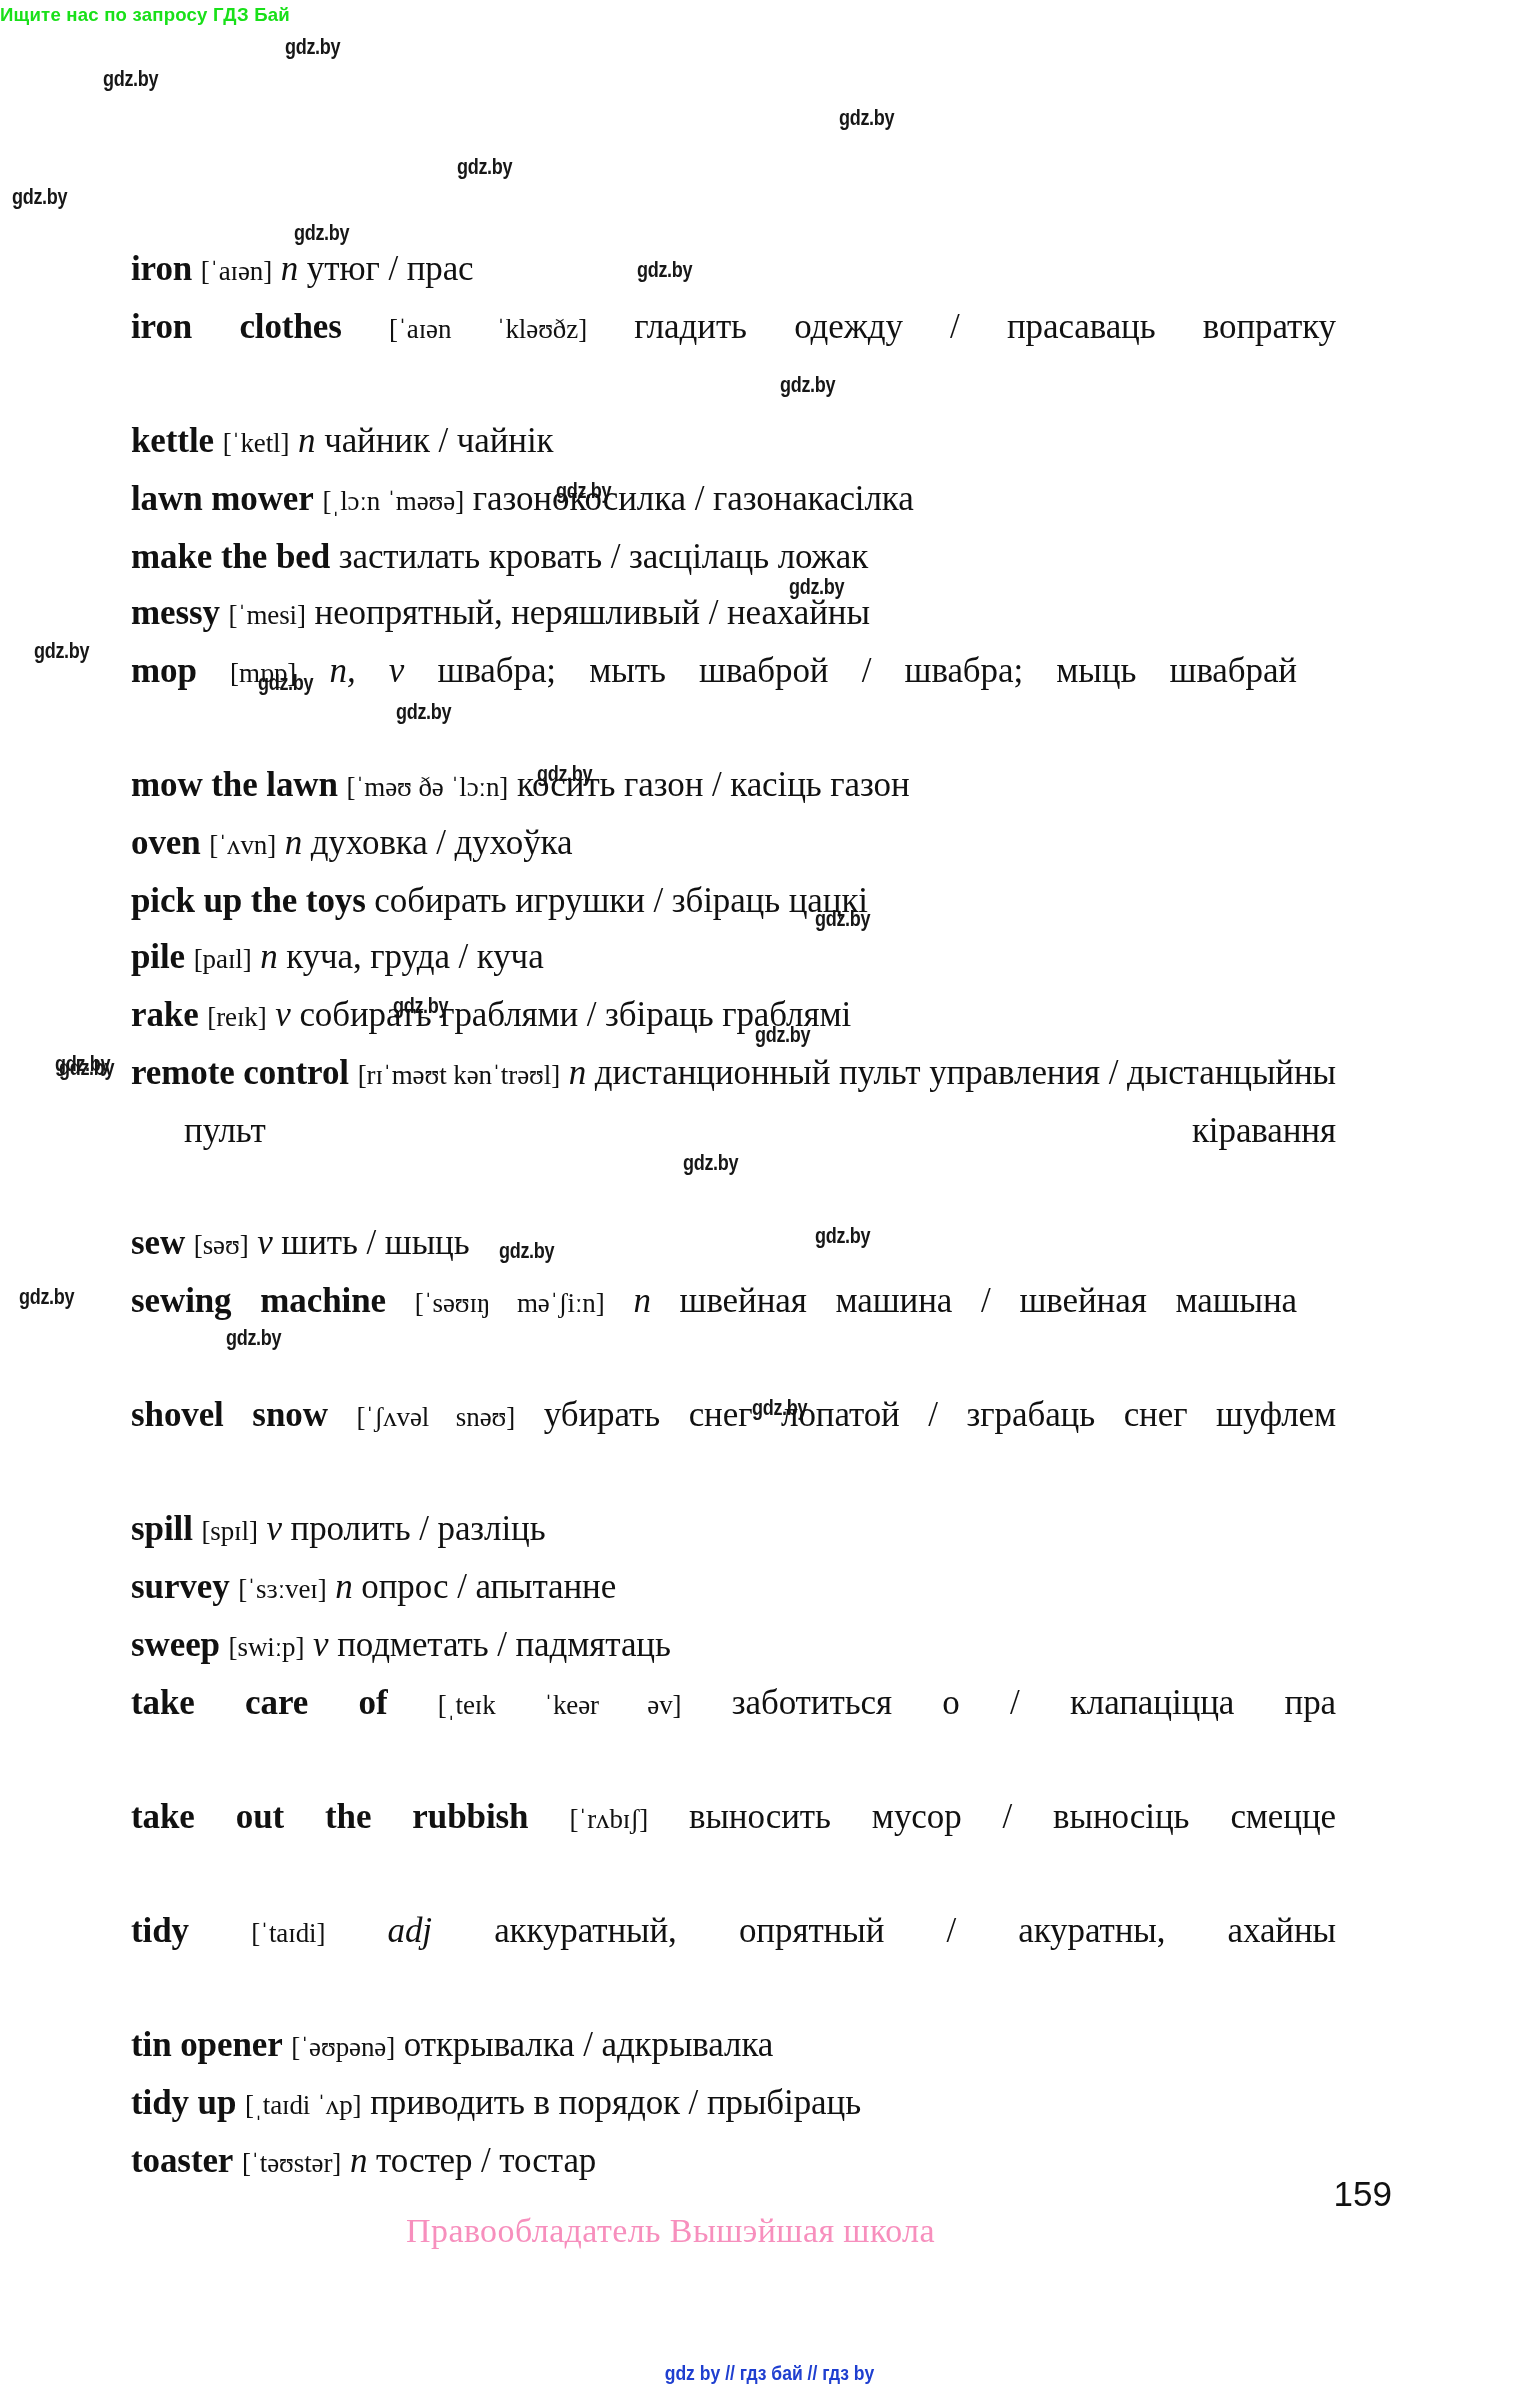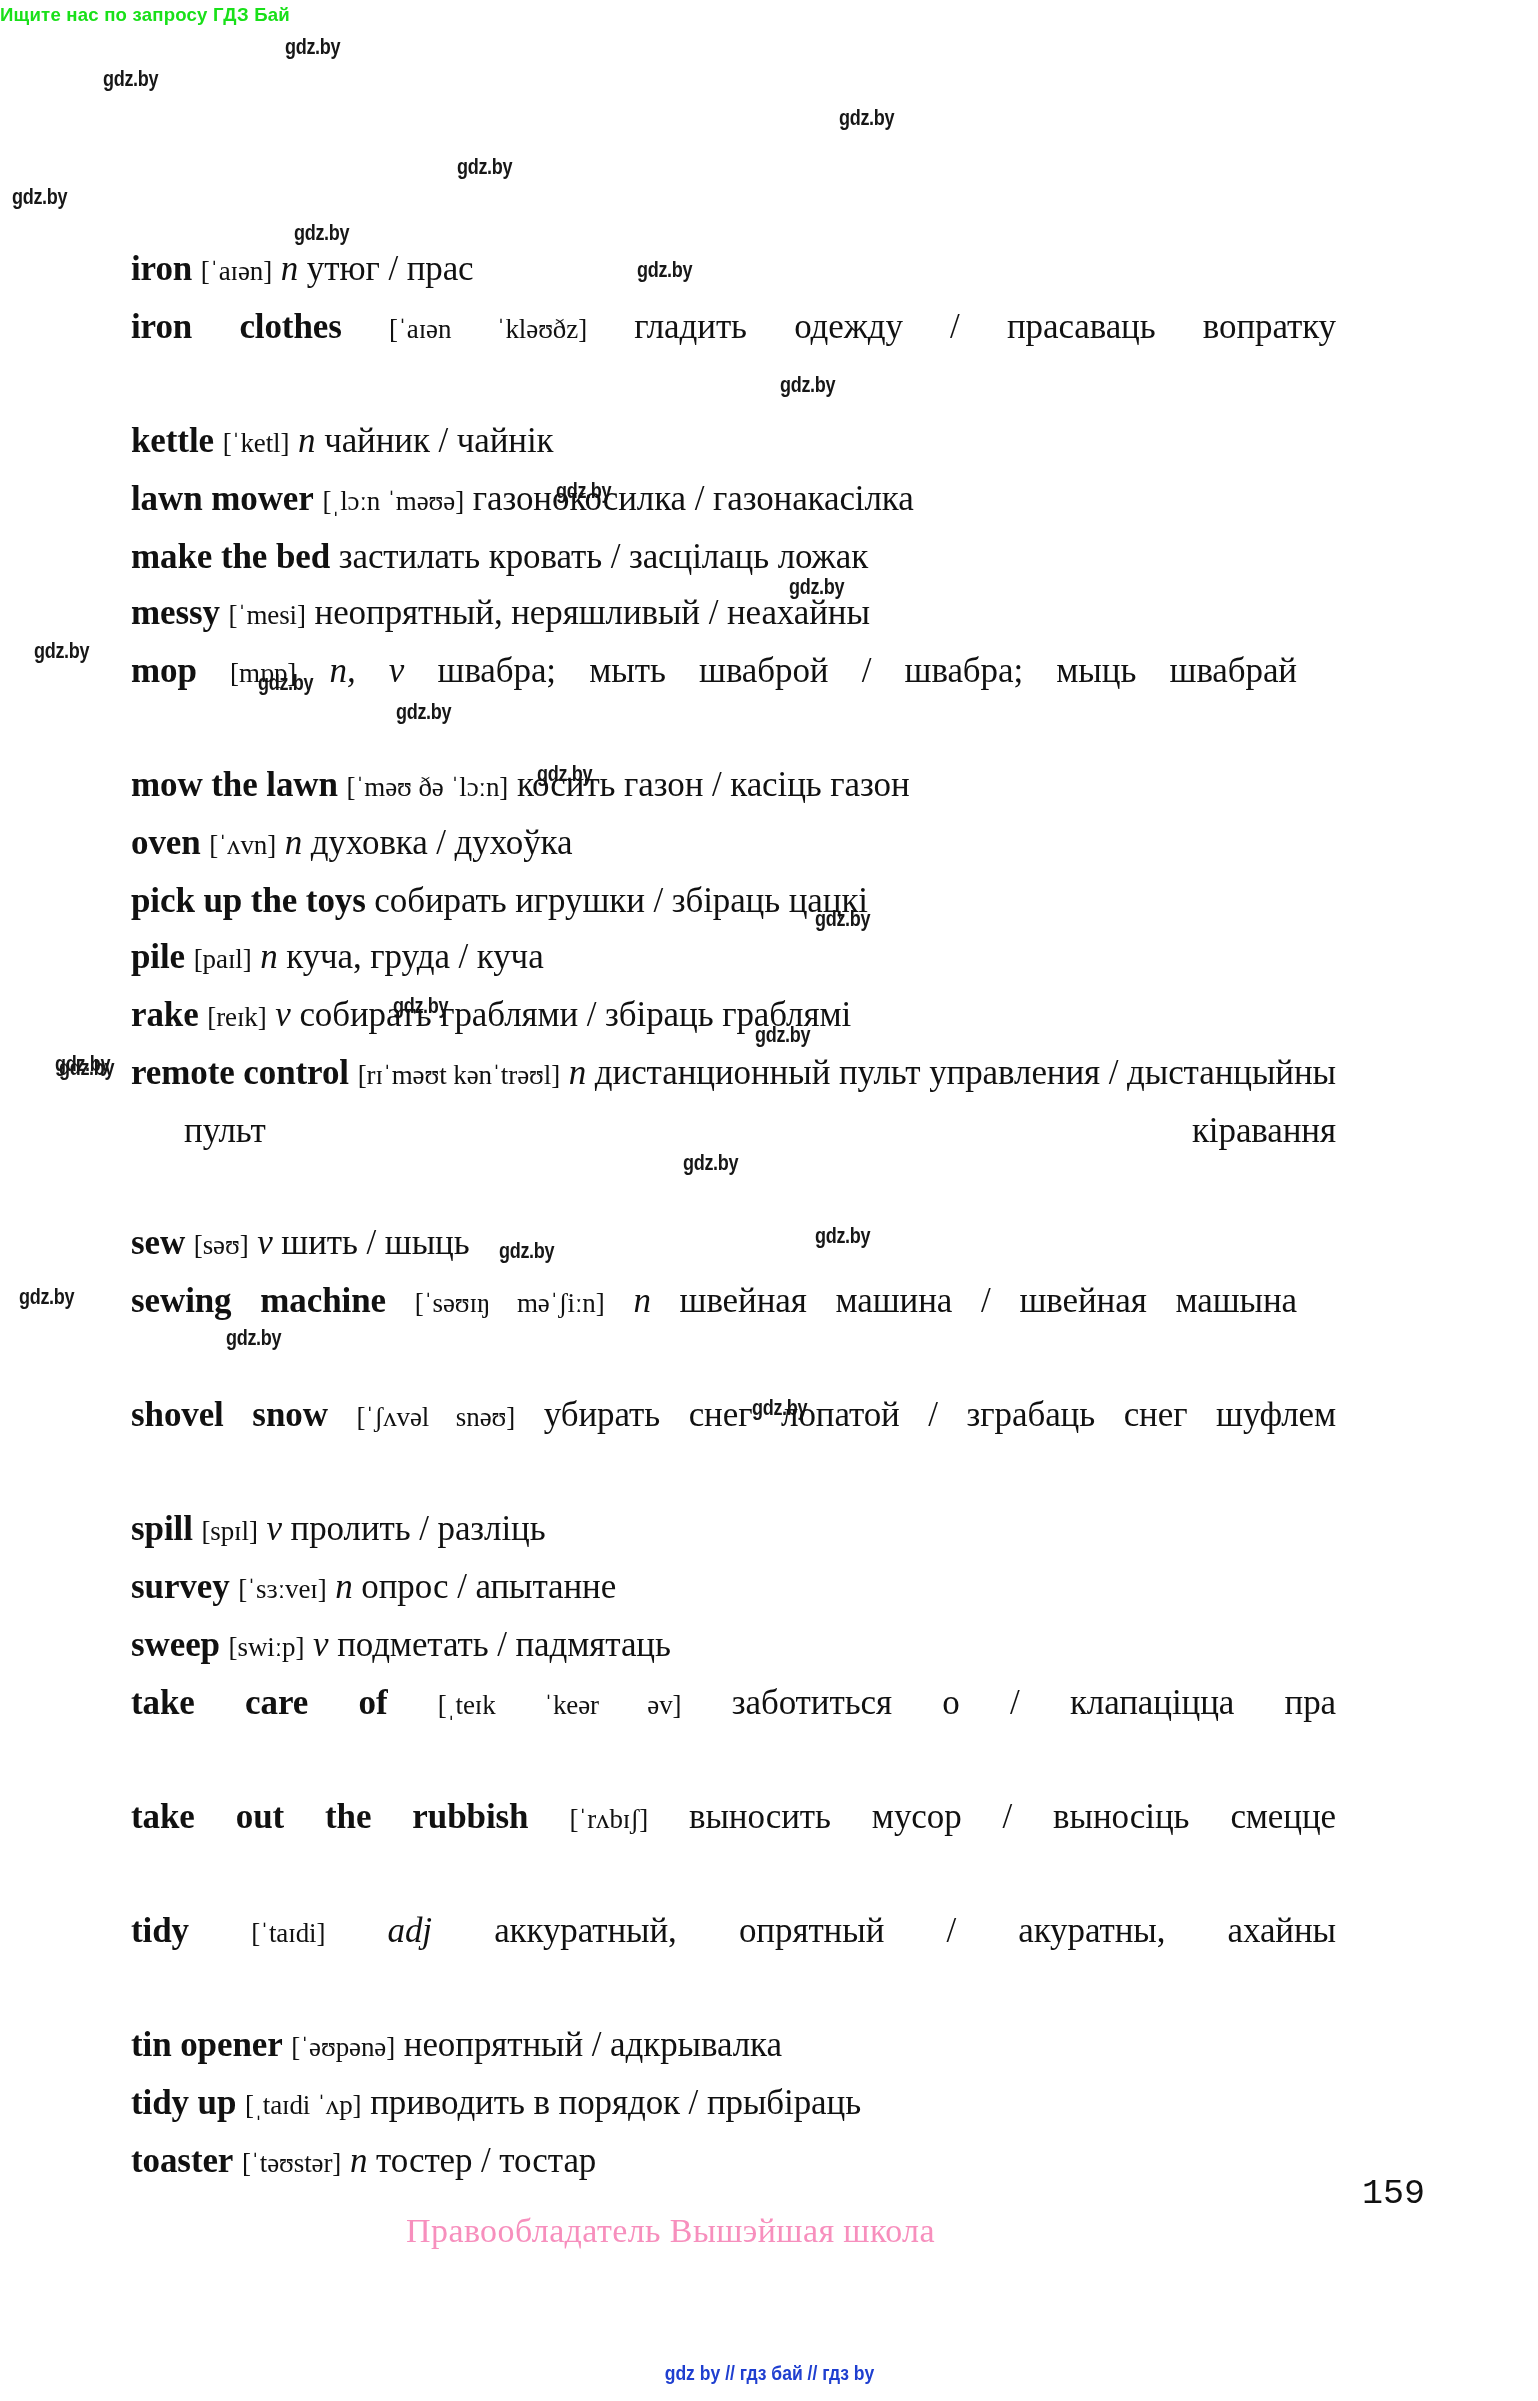--- a/index.html
+++ b/index.html
@@ -77,24 +77,24 @@
   
   .entry.wide  { width: 1259px; }
   .entry.narrow { width: 1152px; }
   .entry.narrow2 { width: 1113px; }
   .entry.justify { text-align: justify; }
   .entry.justify::after { content: ""; display: inline-block; width: 100%; }
 
   
   .page-number {
     position: absolute;
-    right: 114px;
+    right: 147px;
     top: 2174px;
     font-size: 35px;
-    font-family: Liberation Mono, monospace;
+    font-family: Liberation Sans, sans-serif;
     color: #111;
   }
   .copyright {
     position: absolute;
     left: 0;
     top: 2212px;
     width: 1341px;
     text-align: center;
     font-family: Liberation Serif, serif;
     font-size: 34px;
@@ -163,21 +163,21 @@
     <p class="entry narrow justify"><span class="hw">remote control</span> <span class="ipa">[rɪˈməʊt kənˈtrəʊl]</span> <span class="pos">n</span> <span class="gloss">дистанционный пульт управления / дыстанцыйны пульт кіравання</span></p>
     <p class="entry wide"><span class="hw">sew</span> <span class="ipa">[səʊ]</span> <span class="pos">v</span> <span class="gloss">шить / шыць</span></p>
     <p class="entry narrow2 justify"><span class="hw">sewing machine</span> <span class="ipa">[ˈsəʊɪŋ məˈʃiːn]</span> <span class="pos">n</span> <span class="gloss">швейная машина / швейная машына</span></p>
     <p class="entry narrow justify"><span class="hw">shovel snow</span> <span class="ipa">[ˈʃʌvəl snəʊ]</span> <span class="gloss">убирать снег лопатой / зграбаць снег шуфлем</span></p>
     <p class="entry wide"><span class="hw">spill</span> <span class="ipa">[spɪl]</span> <span class="pos">v</span> <span class="gloss">пролить / разліць</span></p>
     <p class="entry wide"><span class="hw">survey</span> <span class="ipa">[ˈsɜːveɪ]</span> <span class="pos">n</span> <span class="gloss">опрос / апытанне</span></p>
     <p class="entry wide"><span class="hw">sweep</span> <span class="ipa">[swiːp]</span> <span class="pos">v</span> <span class="gloss">подметать / падмятаць</span></p>
     <p class="entry narrow justify"><span class="hw">take care of</span> <span class="ipa">[ˌteɪk ˈkeər əv]</span> <span class="gloss">заботиться о / клапаціцца пра</span></p>
     <p class="entry narrow justify"><span class="hw">take out the rubbish</span> <span class="ipa">[ˈrʌbɪʃ]</span> <span class="gloss">выносить мусор / выносіць смецце</span></p>
     <p class="entry narrow justify"><span class="hw">tidy</span> <span class="ipa">[ˈtaɪdi]</span> <span class="pos">adj</span> <span class="gloss">аккуратный, опрятный / акуратны, ахайны</span></p>
-    <p class="entry wide"><span class="hw">tin opener</span> <span class="ipa">[ˈəʊpənə]</span> <span class="gloss">неопрятный / адкрывалка</span></p>
+    <p class="entry wide"><span class="hw">tin opener</span> <span class="ipa">[ˈəʊpənə]</span> <span class="gloss">открывалка / адкрывалка</span></p>
     <p class="entry wide"><span class="hw">tidy up</span> <span class="ipa">[ˌtaɪdi ˈʌp]</span> <span class="gloss">приводить в порядок / прыбіраць</span></p>
     <p class="entry wide"><span class="hw">toaster</span> <span class="ipa">[ˈtəʊstər]</span> <span class="pos">n</span> <span class="gloss">тостер / тостар</span></p>
   </div>
 
 <div class="page-number">159</div>
 
 <div class="copyright">Правообладатель Вышэйшая школа</div>
 
 <div class="bottom-links">gdz by  //  гдз бай  //  гдз by</div>
 

